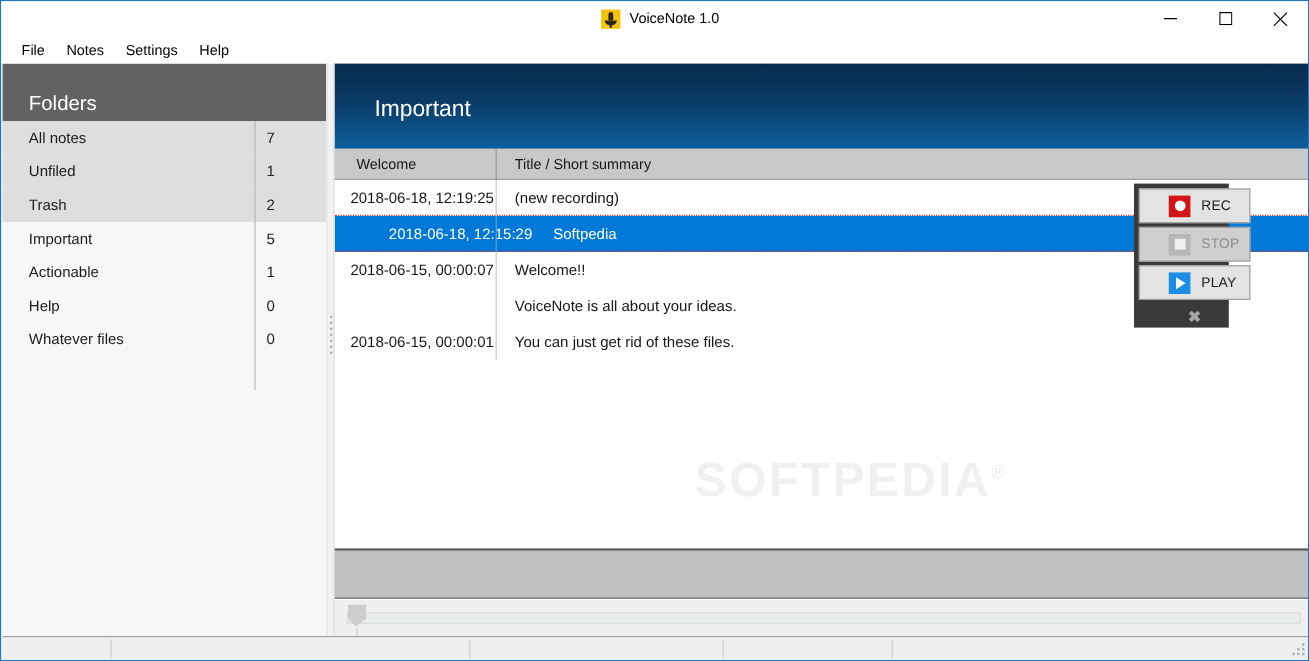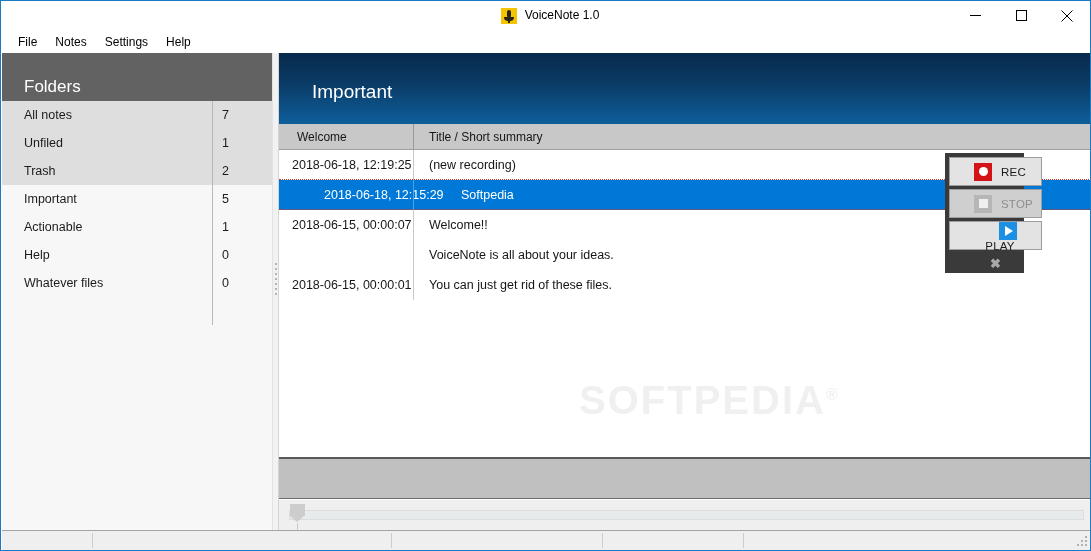--- a/index.html
+++ b/index.html
@@ -266,21 +266,21 @@
   .tbtn {
     position: absolute; left: 4px;
     width: 93px; height: 29px;
     background: #e3e3e3;
     border: 1px solid #9e9e9e;
     box-sizing: border-box;
     display: flex; align-items: center;
   }
   .tbtn.rec  { top: 4px; }
   .tbtn.stop { top: 36px; background: #cfcfcf; }
-  .tbtn.play { top: 68px; flex-direction: column; }
+  .tbtn.play { top: 68px; }
   .tbtn .glyph {
     width: 18px; height: 18px;
     margin-left: 24px;
     flex: none;
     display: flex; align-items: center; justify-content: center;
   }
   .tbtn .label {
     font-size: 11.5px; color: #1b1b1b;
     margin-left: 9px;
     letter-spacing: 0.2px;

